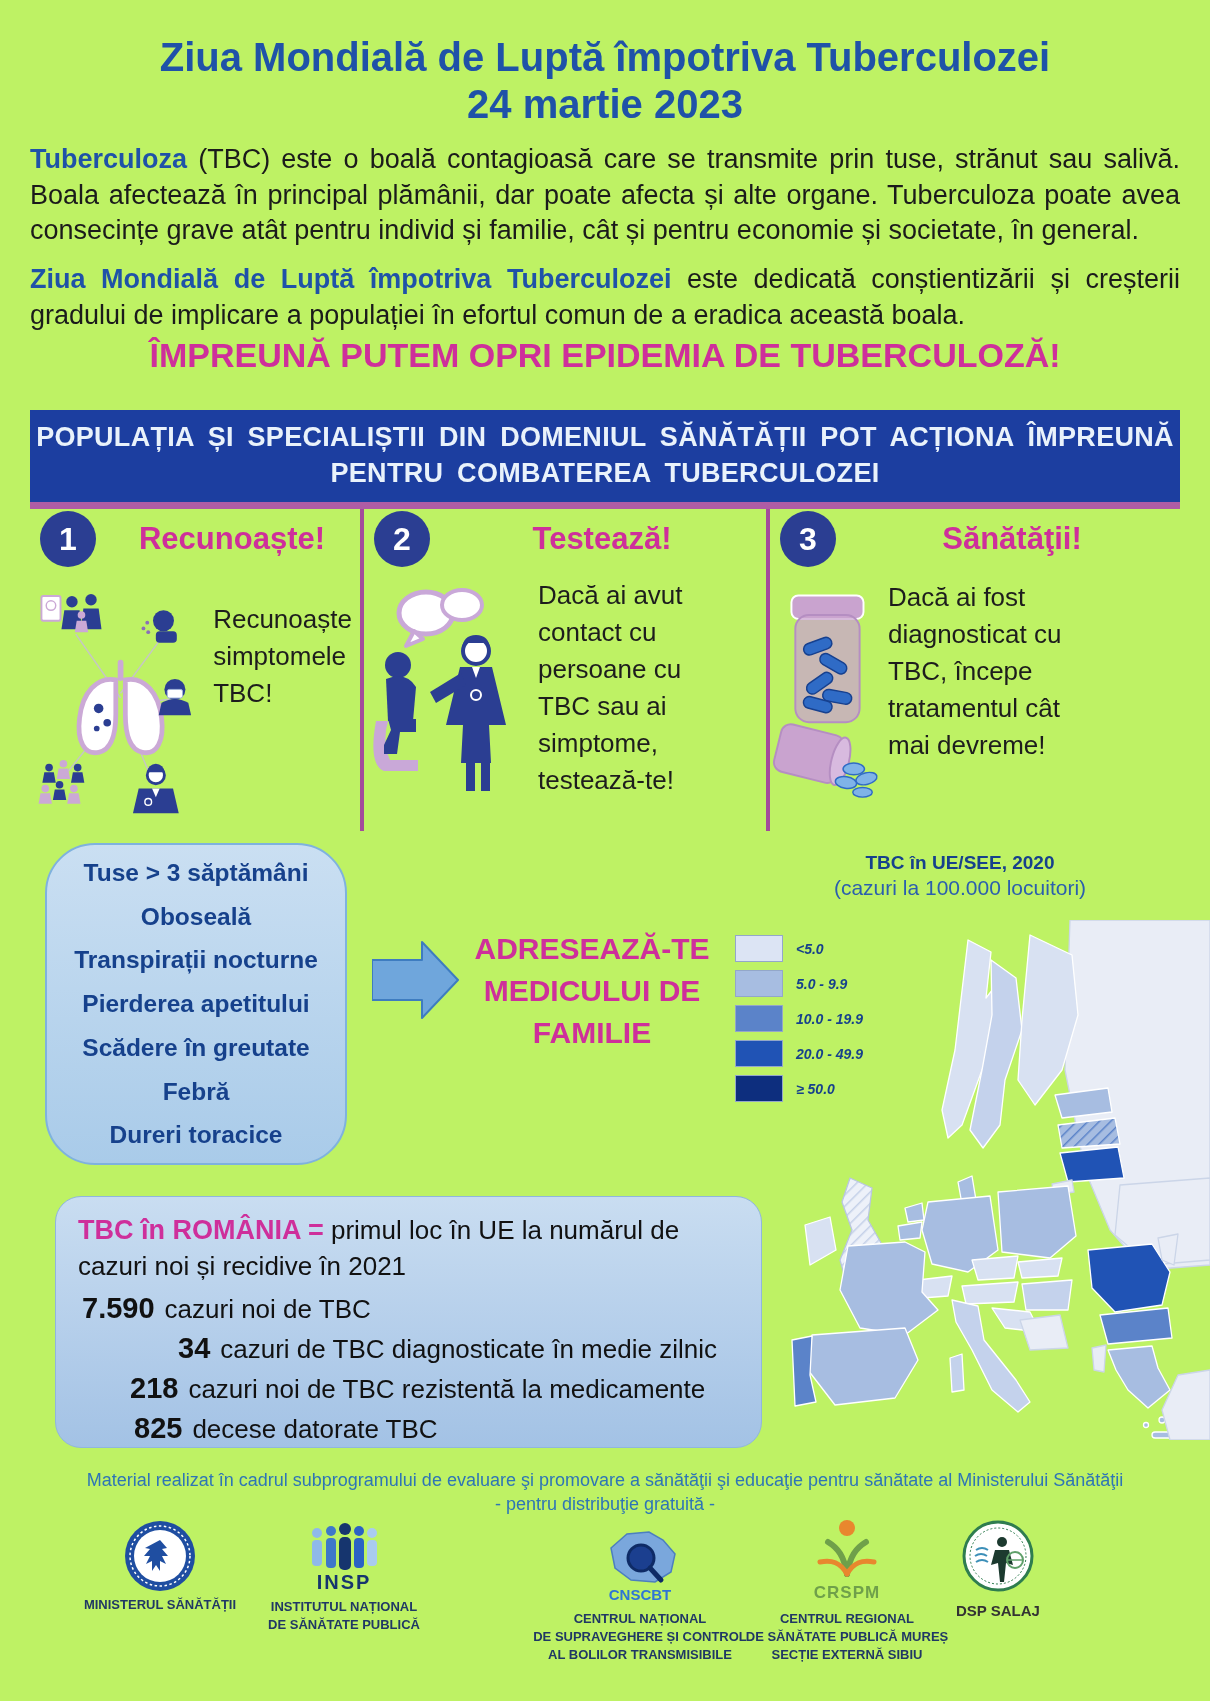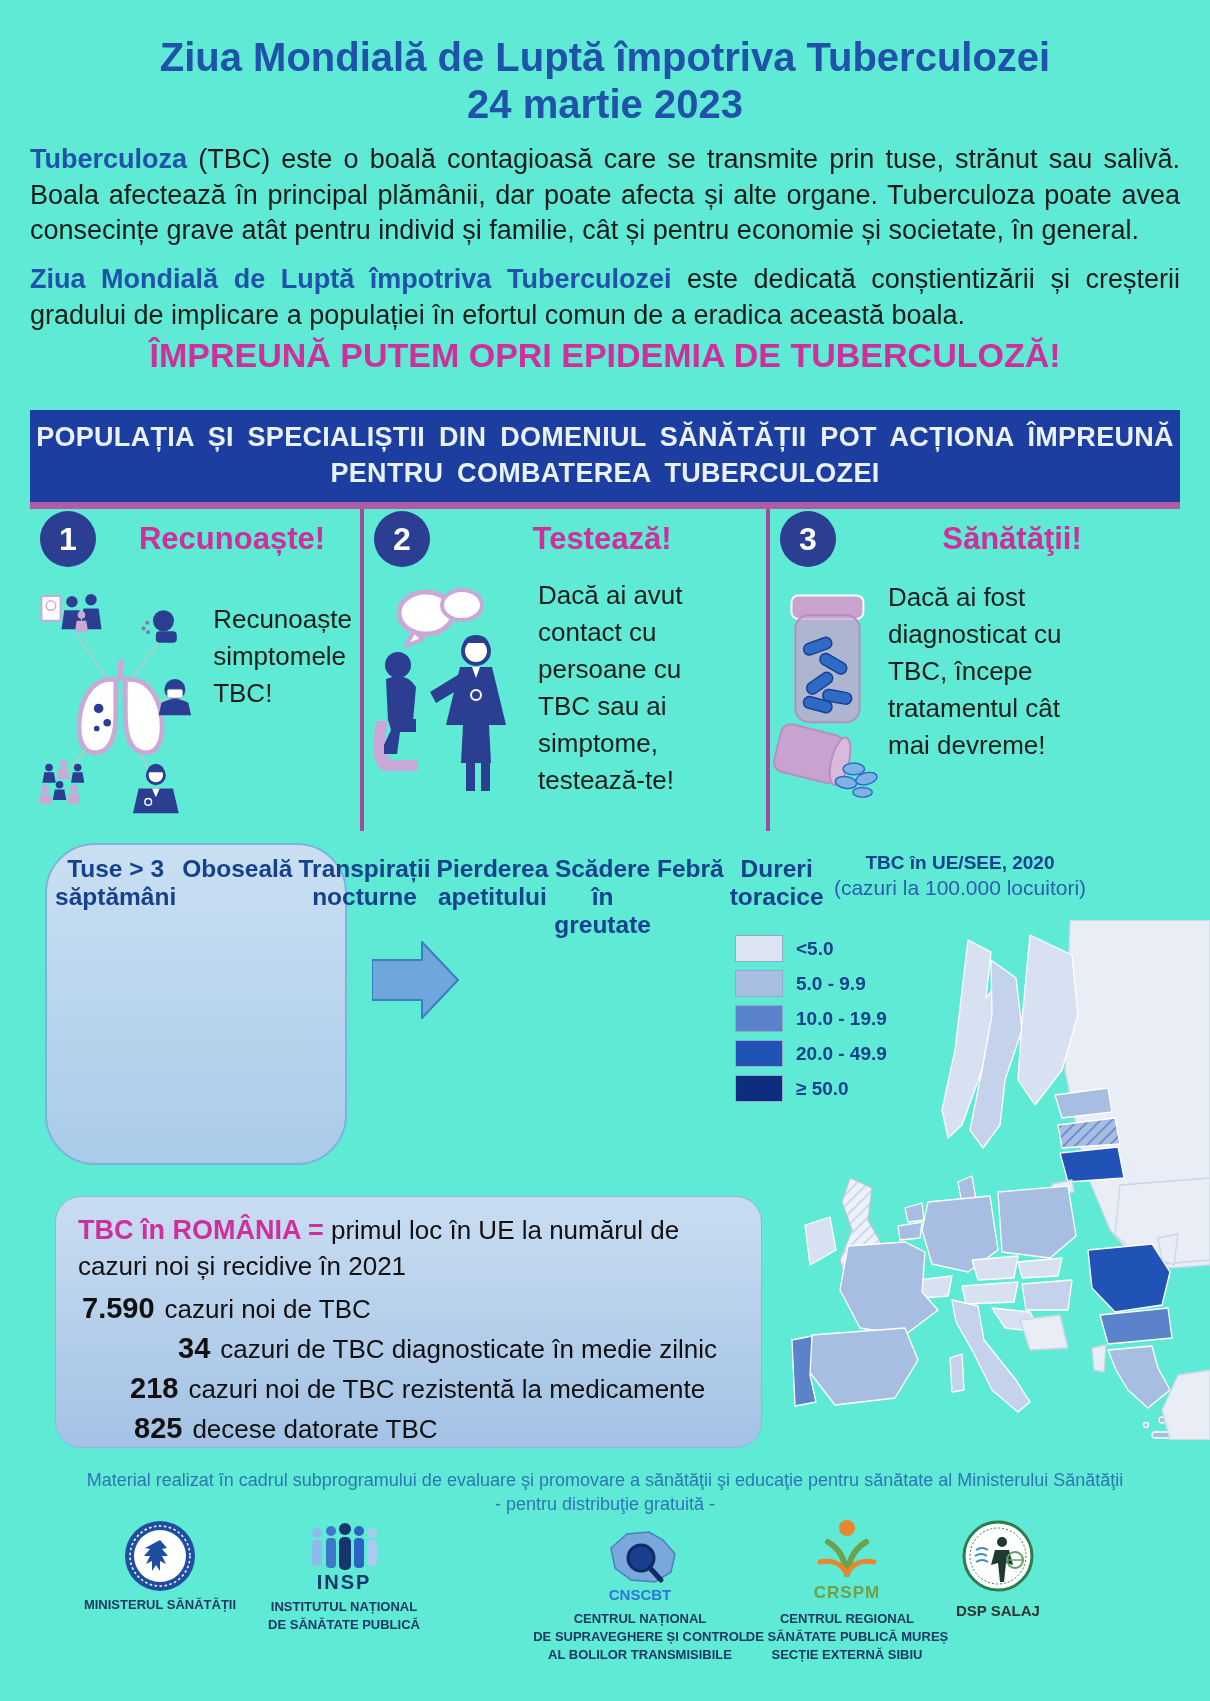--- a/index.html
+++ b/index.html
@@ -1,16 +1,16 @@
 <!DOCTYPE html>
 <html><head>
 <meta charset="utf-8">
 <style>
   html,body{margin:0;padding:0;background:#fff;}
-  #poster{position:relative;width:1210px;height:1701px;background:#5eead4;overflow:hidden;
+  #poster{position:relative;width:1210px;height:1701px;background:#bef264;overflow:hidden;
           font-family:"Liberation Sans", sans-serif;color:#1b1b1b;}
 
   
   .title-block{position:absolute;top:34px;left:0;width:100%;text-align:center;
                color:#1F52A8;font-weight:bold;font-size:40px;line-height:1.18;}
 
   
   .intro{position:absolute;top:142px;left:30px;width:1150px;font-size:27px;line-height:1.32;text-align:justify;}
   .intro p{margin:0 0 13px 0;}
   .lead{color:#1F52A8;font-weight:bold;}
@@ -38,37 +38,37 @@
   .step-body{display:flex;align-items:flex-start;margin-top:6px;}
   .step-text{font-size:26px;line-height:1.42;color:#1d1d1d;}
   .t1{width:150px;padding-top:28px;margin-left:2px;}
   .t2{width:178px;padding-top:4px;margin-left:4px;}
   .t3{width:218px;padding-top:6px;margin-left:6px;}
 
   
   .symptoms{position:absolute;left:45px;top:843px;width:302px;height:322px;box-sizing:border-box;
             border-radius:50px;border:2px solid #7FB2DE;
             background:linear-gradient(#CADFF2,#A9CBE9);
-            display:flex;flex-direction:row;justify-content:space-evenly;
-            text-align:center;color:#16418C;font-weight:bold;font-size:24.5px;padding:10px 8px;gap:6px;}
+            display:flex;flex-direction:column;justify-content:space-evenly;
+            text-align:center;color:#16418C;font-weight:bold;font-size:24.5px;padding:4px 8px;gap:6px;}
 
   
   .cta-arrow{position:absolute;left:372px;top:940px;}
   .cta-text{position:absolute;left:458px;top:928px;width:268px;text-align:center;
             color:#CE2F9B;font-weight:bold;font-size:30px;line-height:1.4;}
 
   
   .map-title-block{position:absolute;left:745px;top:852px;width:430px;text-align:center;}
   .map-title{color:#16418C;font-weight:bold;font-size:19px;}
   .map-sub{color:#2B5FAE;font-size:21px;margin-top:2px;}
   .map-wrap{position:absolute;left:700px;top:920px;width:510px;height:520px;}
   .legend{position:absolute;left:735px;top:935px;}
   .legend-row{display:flex;align-items:center;margin-bottom:8px;}
   .sw{width:46px;height:25px;border:1px solid #93A7C9;margin-right:13px;}
-  .legend-label{font-size:19px;font-weight:600;color:#16418C;}
+  .legend-label{font-size:14px;font-weight:600;color:#16418C;font-style:italic;}
 
   
   .ro-box{position:absolute;left:55px;top:1196px;width:707px;height:252px;box-sizing:border-box;
           border-radius:26px;border:1px solid #90B6DD;background:linear-gradient(#C9DDF1,#A3C2E5);
           padding:15px 22px 0 22px;}
   .ro-title{font-size:26px;line-height:1.38;color:#111;}
   .ro-hl{color:#CE2F9B;font-weight:bold;font-size:27px;}
   .stat{margin-top:7px;font-size:26px;color:#111;}
   .stat .num{font-weight:bold;font-size:29px;margin-right:10px;}
   .stat-r0{padding-left:4px;}
@@ -252,20 +252,21 @@
     <div>Transpirații nocturne</div>
     <div>Pierderea apetitului</div>
     <div>Scădere în greutate</div>
     <div>Febră</div>
     <div>Dureri toracice</div>
   </div>
 
   <svg class="cta-arrow" width="88" height="80" viewBox="0 0 88 80">
     <polygon points="0,20 50,20 50,2 86,40 50,78 50,60 0,60" fill="#6FA6DC" stroke="#3E7CC0" stroke-width="2" stroke-linejoin="round"></polygon>
   </svg>
+  <div class="cta-text">ADRESEAZĂ-TE MEDICULUI DE FAMILIE</div>
 
   <div class="map-title-block">
     <div class="map-title">TBC în UE/SEE, 2020</div>
     <div class="map-sub">(cazuri la 100.000 locuitori)</div>
   </div>
 
   <div class="map-wrap">
     <svg width="510" height="520" viewBox="0 0 510 520">
       <defs>
         <pattern id="hatchLight" width="8" height="8" patternTransform="rotate(45)" patternUnits="userSpaceOnUse">

